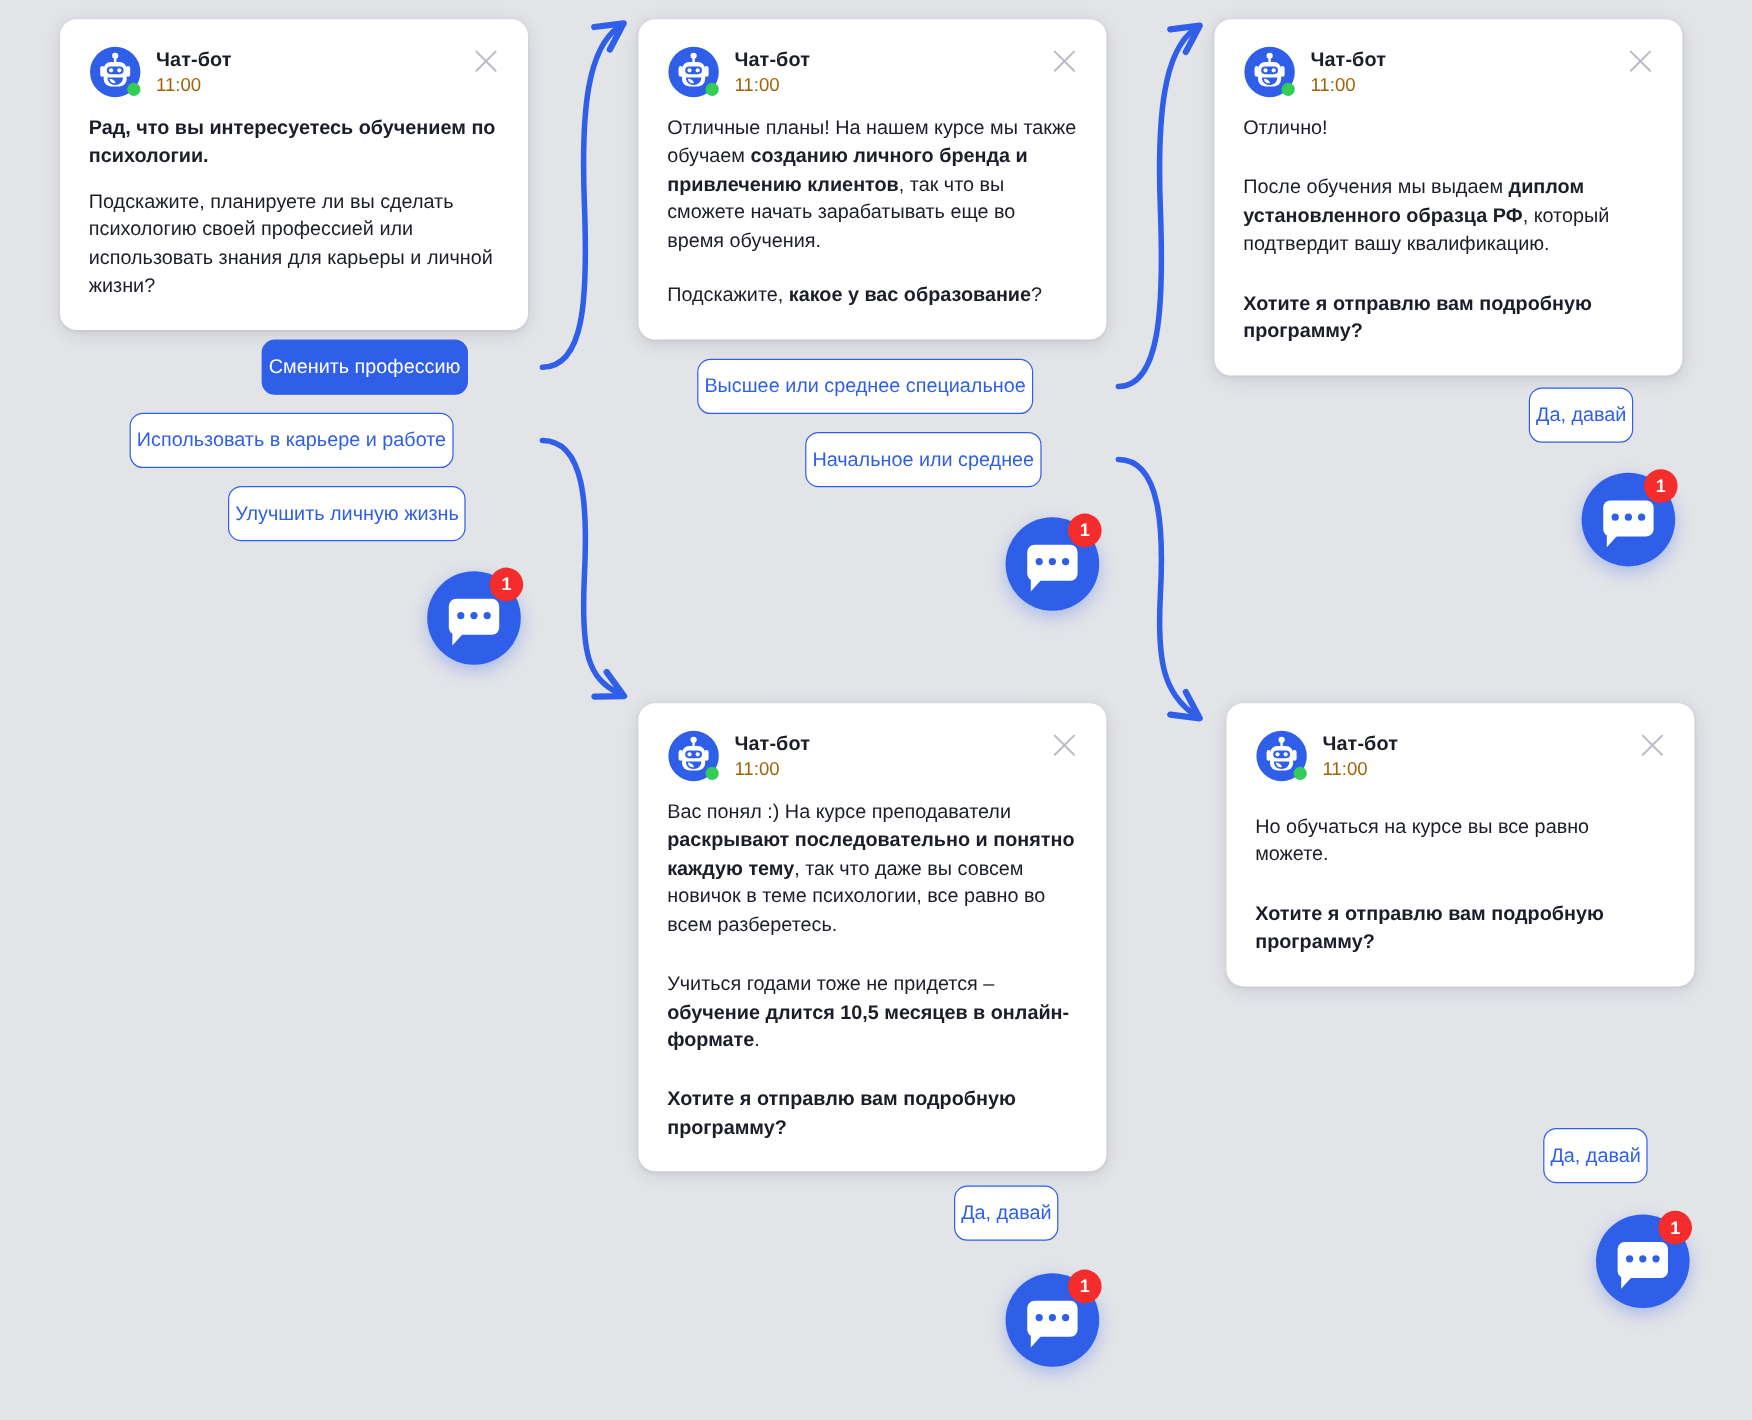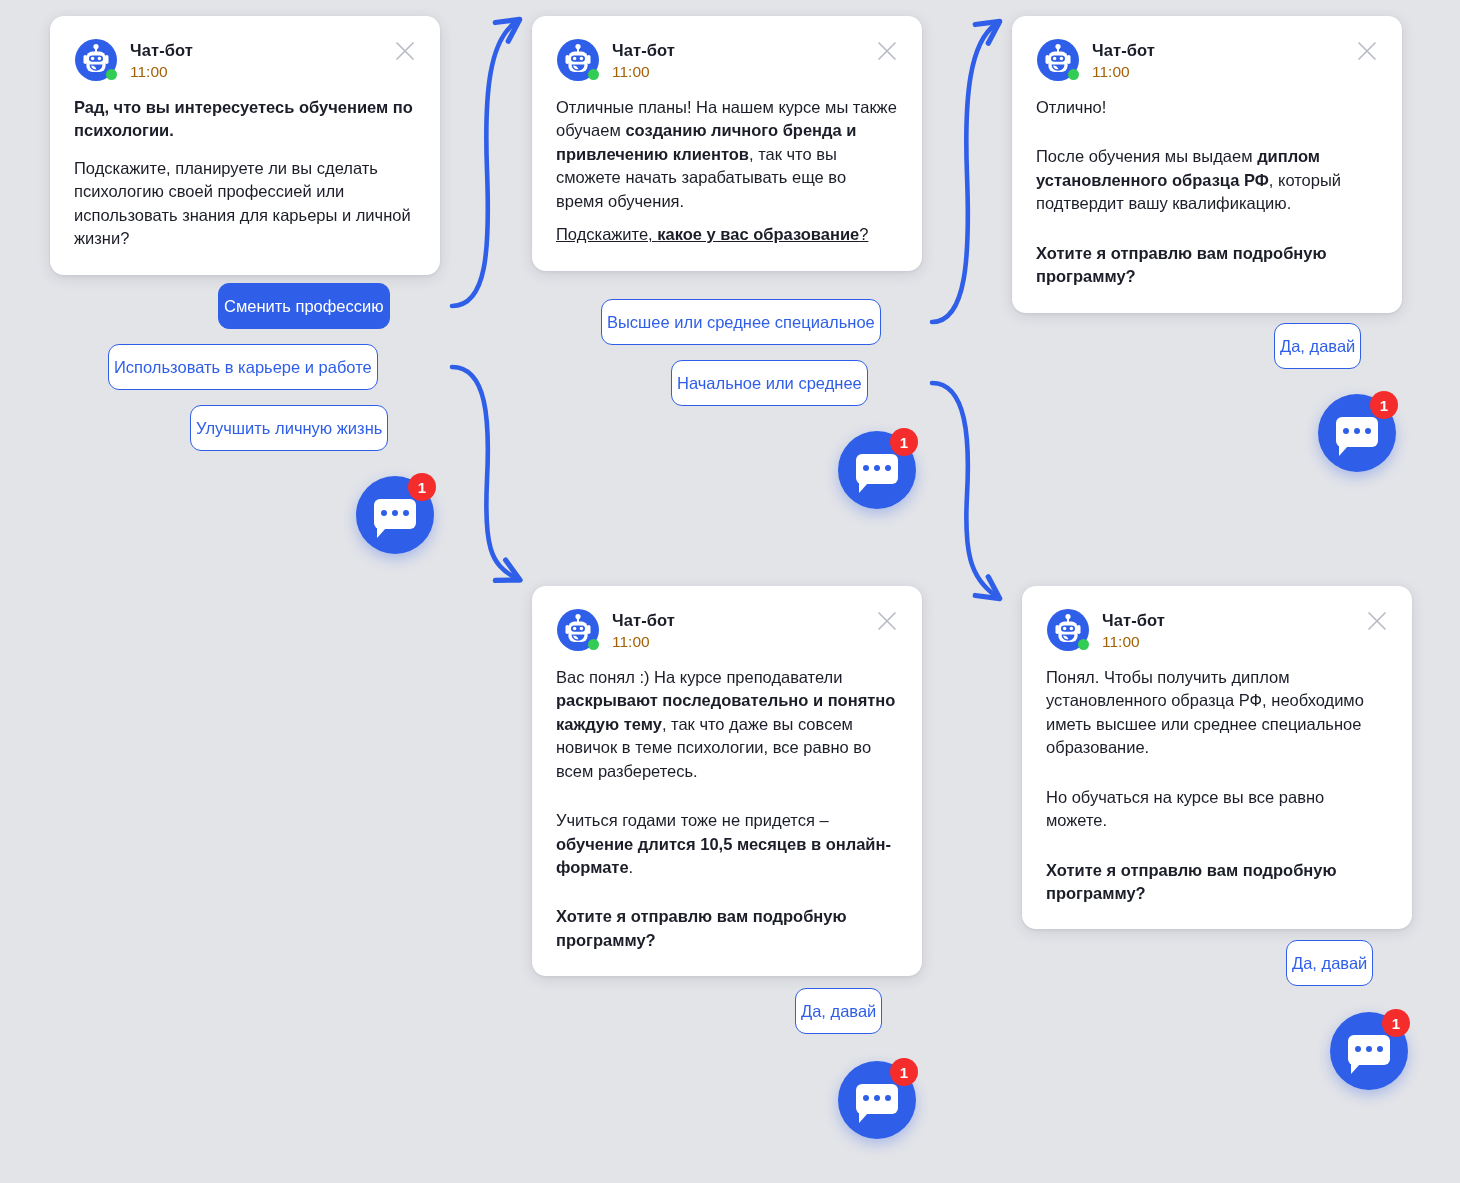--- a/index.html
+++ b/index.html
@@ -271,21 +271,21 @@
         <div class="bot-time">11:00</div>
       </div>
       <div class="close-x">
         <svg viewBox="0 0 22 22" width="22" height="22">
             <path d="M3,3 L19,19 M19,3 L3,19" stroke="#b9bcc6" stroke-width="1.7" stroke-linecap="round"></path>
           </svg>
       </div>
     </div>
     <div class="msg">
         <p><span>Отличные планы! На нашем курсе мы также обучаем </span><b>созданию личного бренда и привлечению клиентов</b><span>, так что вы сможете начать зарабатывать еще во время обучения.</span></p>
-        <p class="" style="margin-top: 10px; text-decoration: underline;"><span>Подскажите, </span><b>какое у вас образование</b><span>?</span></p>
+        <p class="" style="margin-top: 22px;"><span>Подскажите, </span><b>какое у вас образование</b><span>?</span></p>
       </div>
   </div>
 
   <div class="card" style="left:1012px; top:16px; width:390px;">
     <div class="card-head">
       <div class="avatar">
         <svg viewBox="0 0 44 44">
           <circle cx="22" cy="22" r="21" fill="#2f5fe8"></circle>
           <circle cx="22" cy="8.5" r="2.6" fill="#ffffff"></circle>
           <rect x="21" y="10.5" width="2" height="3.5" fill="#ffffff"></rect>
@@ -374,31 +374,30 @@
         <div class="bot-name">Чат-бот</div>
         <div class="bot-time">11:00</div>
       </div>
       <div class="close-x">
         <svg viewBox="0 0 22 22" width="22" height="22">
             <path d="M3,3 L19,19 M19,3 L3,19" stroke="#b9bcc6" stroke-width="1.7" stroke-linecap="round"></path>
           </svg>
       </div>
     </div>
     <div class="msg">
-        <p><span>Понял. Чтобы получить диплом установленного образца РФ, необходимо иметь высшее или среднее специальное образование.</span></p>
         <p class="" style="margin-top: 26px;"><span>Но обучаться на курсе вы все равно можете.</span></p>
         <p class="" style="margin-top: 26px;"><b>Хотите я отправлю вам подробную программу?</b></p>
       </div>
   </div>
 
   <div class="chip filled" style="left:218px; top:283px;">Сменить профессию</div>
   <div class="chip outline" style="left:108px; top:344px;">Использовать в карьере и работе</div>
   <div class="chip outline" style="left:190px; top:405px;">Улучшить личную жизнь</div>
 
-  <div class="chip outline" style="left:601px; top:299px;">Высшее или среднее специальное</div>
+  <div class="chip outline" style="left:581px; top:299px;">Высшее или среднее специальное</div>
   <div class="chip outline" style="left:671px; top:360px;">Начальное или среднее</div>
 
   <div class="chip outline" style="left:1274px; top:323px;">Да, давай</div>
   <div class="chip outline" style="left:795px; top:988px;">Да, давай</div>
   <div class="chip outline" style="left:1286px; top:940px;">Да, давай</div>
 
   <div class="fab" style="left:356px; top:476px;">
     <span class="circle"></span>
     <span class="bubble"></span>
     <span class="dots">

